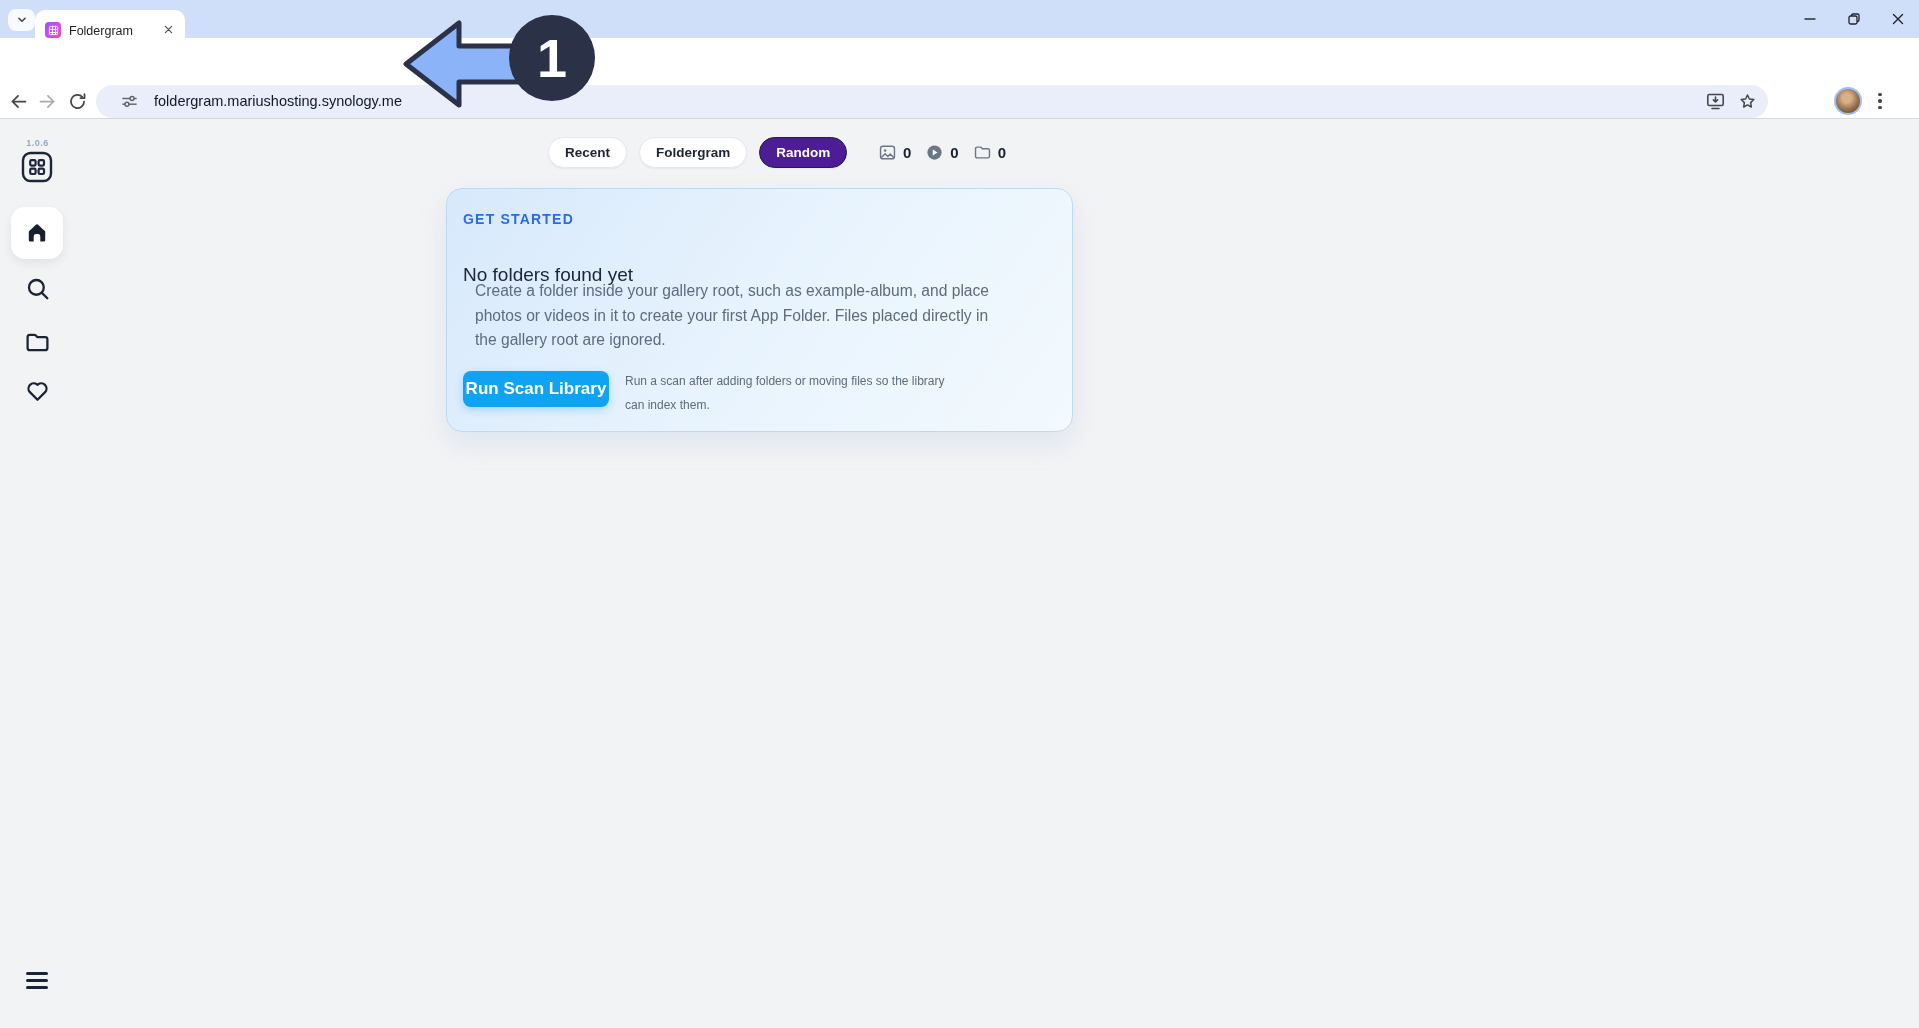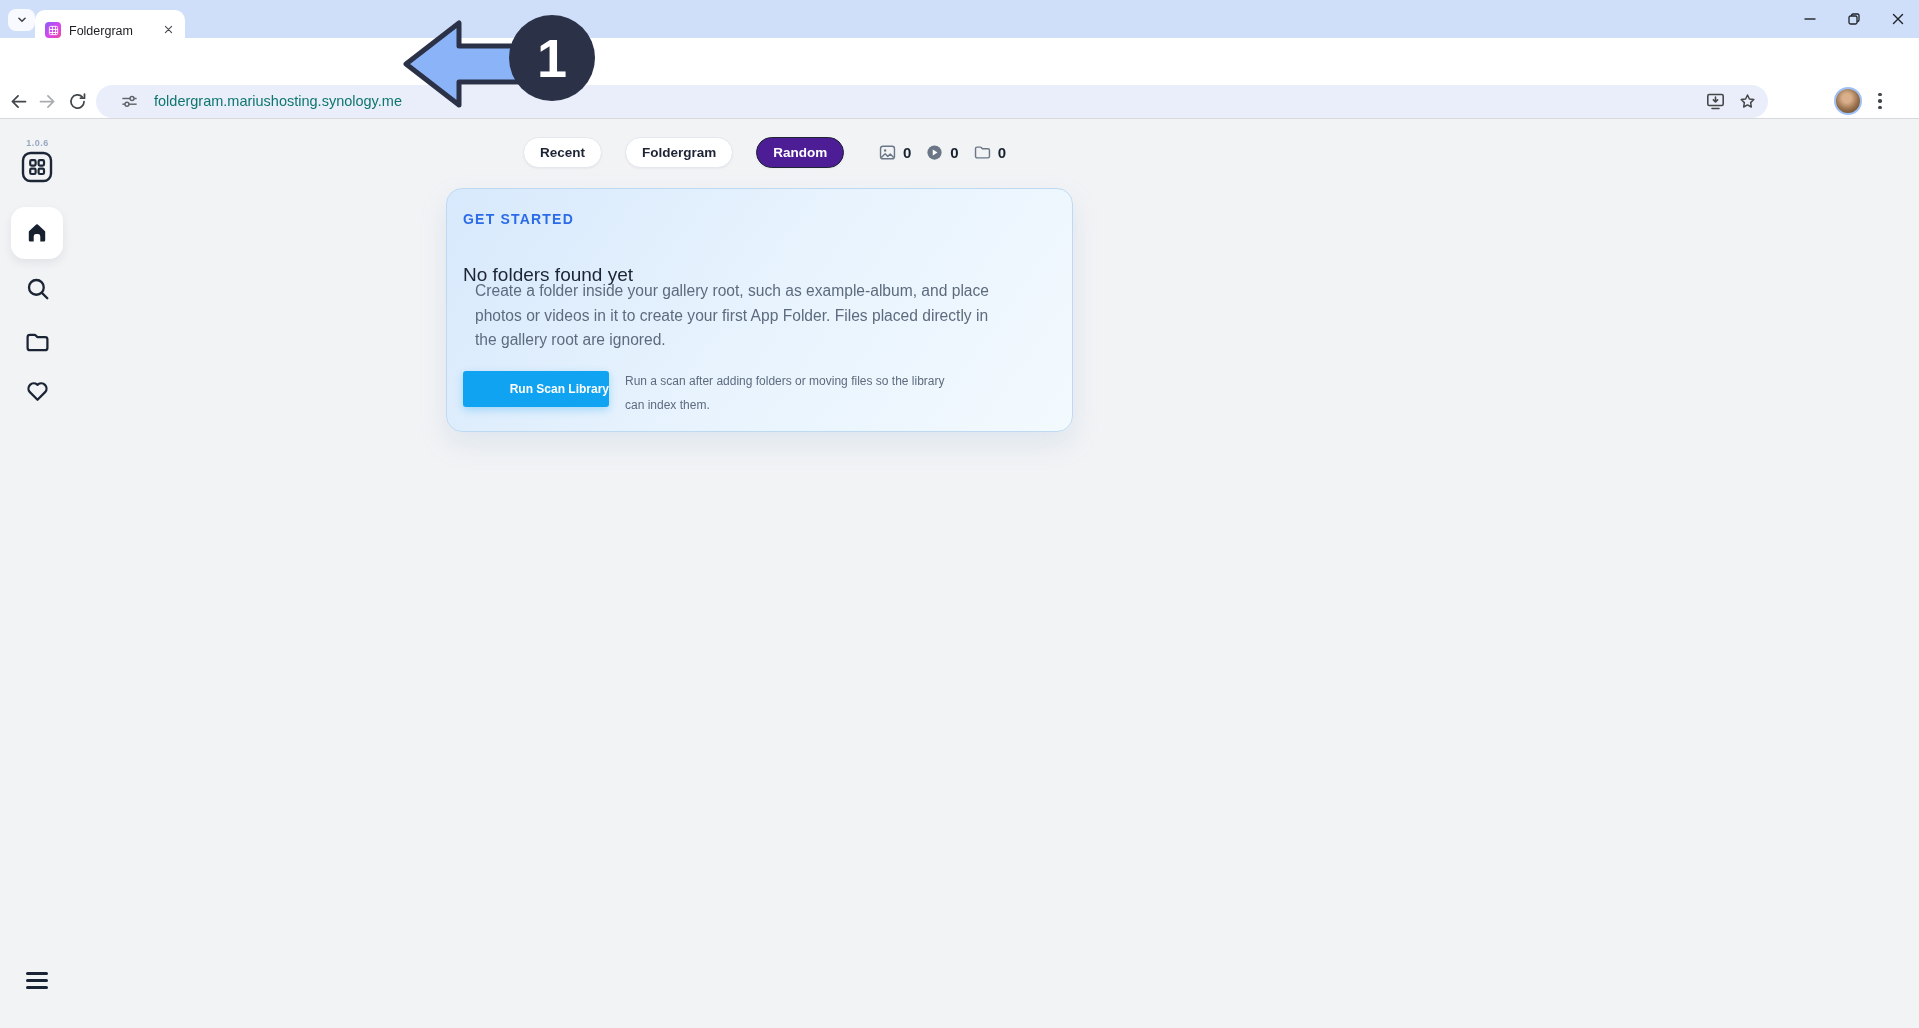--- a/index.html
+++ b/index.html
@@ -17,21 +17,21 @@
   .tab-title { font-size:12.5px; color:#1d1f23; margin-left:8px; flex:1 1 auto; white-space:nowrap; overflow:hidden; }
   .tab-close { width:17px; height:17px; border-radius:50%; display:flex; align-items:center; justify-content:center; }
   .win-controls { position:absolute; right:14px; top:0; height:38px; display:flex; align-items:center; gap:30px; }
   .win-btn { width:14px; height:14px; display:flex; align-items:center; justify-content:center; }
 
   .toolbar { position:absolute; left:0; top:38px; width:1919px; height:81px; background:#ffffff; border-bottom:1px solid #d6d8dc; }
   .nav-ico { position:absolute; top:51px; width:24px; height:24px; display:flex; align-items:center; justify-content:center; }
   .urlbar { position:absolute; left:96px; top:47px; width:1672px; height:33px; border-radius:17px; background:#e9eefa;
     display:flex; align-items:center; }
   .tune-wrap { position:absolute; left:24px; top:7px; width:19px; height:19px; }
-  .url-text { position:absolute; left:58px; top:0; height:33px; line-height:33px; font-size:14.5px; color:#0f766e; white-space:nowrap; }
+  .url-text { position:absolute; left:58px; top:0; height:33px; line-height:33px; font-size:14.5px; color:#0f172a; white-space:nowrap; }
   .inbar-ico { position:absolute; top:5px; width:23px; height:23px; display:flex; align-items:center; justify-content:center; }
   .avatar { position:absolute; left:1834px; top:49px; width:28px; height:28px; border-radius:50%;
     border:2px solid #9fc0f5;
     background:radial-gradient(circle at 45% 38%, #d9b08a 0 22%, #9a734f 55%, #54381f 100%); }
   .kebab { position:absolute; left:1876px; top:52px; width:8px; height:22px; display:flex; flex-direction:column;
     align-items:center; justify-content:center; gap:3px; }
   .kebab i { width:3.5px; height:3.5px; border-radius:50%; background:#41464b; }
 
   
   .annotation { position:absolute; left:395px; top:8px; width:210px; height:101px; z-index:50; pointer-events:none; }
@@ -40,40 +40,40 @@
   .page { position:absolute; left:0; top:119px; width:1919px; height:909px; background:#f2f3f5; }
   .version { position:absolute; left:0; top:138px; width:75px; text-align:center; font-size:9px; letter-spacing:.5px; color:#97a9c2;font-weight:bold; }
   .logo-btn { position:absolute; left:21px; top:151px; width:32px; height:32px; }
   .side-home { position:absolute; left:11px; top:207px; width:52px; height:52px; background:#ffffff; border-radius:14px;
     box-shadow:0 4px 10px rgba(30,40,70,.08); display:flex; align-items:center; justify-content:center; }
   .side-ico { position:absolute; left:24px; width:27px; height:27px; display:flex; align-items:center; justify-content:center; }
   .hamburger { position:absolute; left:26px; top:972px; width:22px; height:17px; display:flex; flex-direction:column; justify-content:space-between; }
   .hamburger i { display:block; height:2.6px; border-radius:2px; background:#1b2434; }
 
   
-  .pills { position:absolute; left:523px; top:137px; height:31px; display:flex; gap:23px; }
+  .pills { position:absolute; left:548px; top:137px; height:31px; display:flex; gap:12px; }
   .pill { height:31px; border-radius:16px; background:#ffffff; border:1px solid #e4e8ee;
     padding:0 16px; display:flex; align-items:center; font-size:13.5px; font-weight:700; color:#1e2433;
     box-shadow:0 1px 2px rgba(20,30,60,.05); cursor:pointer; }
   .pill.active { background:#4c1d95; border-color:#1e2433; color:#ffffff; }
   .counters { position:absolute; left:878px; top:141px; height:22px; display:flex; align-items:center; gap:14px; }
   .counter { display:flex; align-items:center; gap:6px; }
   .counter b { font-size:15px; color:#18212f; }
 
   
   .card { position:absolute; left:446px; top:188px; width:627px; height:244px; border-radius:16px;
     border:1px solid #bedaf3;
     background:linear-gradient(125deg,#d7e9fc 0%, #e6f2fd 45%, #f3fafe 100%);
     box-shadow:0 12px 28px rgba(120,160,200,.16); }
   .card-eyebrow { position:absolute; left:16px; top:22px; font-size:14px; font-weight:700; letter-spacing:1.2px; color:#2b6be8; }
   .card-title { position:absolute; left:16px; top:56px; font-size:19px; font-weight:500; color:#1b2534;margin-top:19px; }
   .card-body { position:absolute; left:28px; top:90px; width:530px; font-size:15.6px; line-height:24.5px; color:#5d6b7e; }
-  .scan-btn { position:absolute; left:16px; top:182px; width:146px; height:36px; border:none; border-radius:3px;
-    background:#0fa3f1; color:#ffffff; font-family:"Liberation Sans",sans-serif; font-size:12px; font-weight:700;
-    box-shadow:0 3px 8px rgba(15,163,241,.3); cursor:pointer;text-align:right; }
+  .scan-btn { position:absolute; left:16px; top:182px; width:146px; height:36px; border:none; border-radius:8px;
+    background:#0fa3f1; color:#ffffff; font-family:"Liberation Sans",sans-serif; font-size:17px; font-weight:700;
+    box-shadow:0 3px 8px rgba(15,163,241,.3); cursor:pointer; }
   .card-note { position:absolute; left:178px; top:181px; width:335px; font-size:12px; line-height:23.5px; color:#5d6b7e; }
 </style>
 </head>
 <body>
 
 <div class="tabstrip">
   <div class="tab-search-btn">
     <svg width="14" height="14" viewBox="0 0 16 16">
       <path d="M4.5 6l3.5 3.5L11.5 6" fill="none" stroke="#41464b" stroke-width="1.8" stroke-linecap="round" stroke-linejoin="round"></path>
     </svg>

